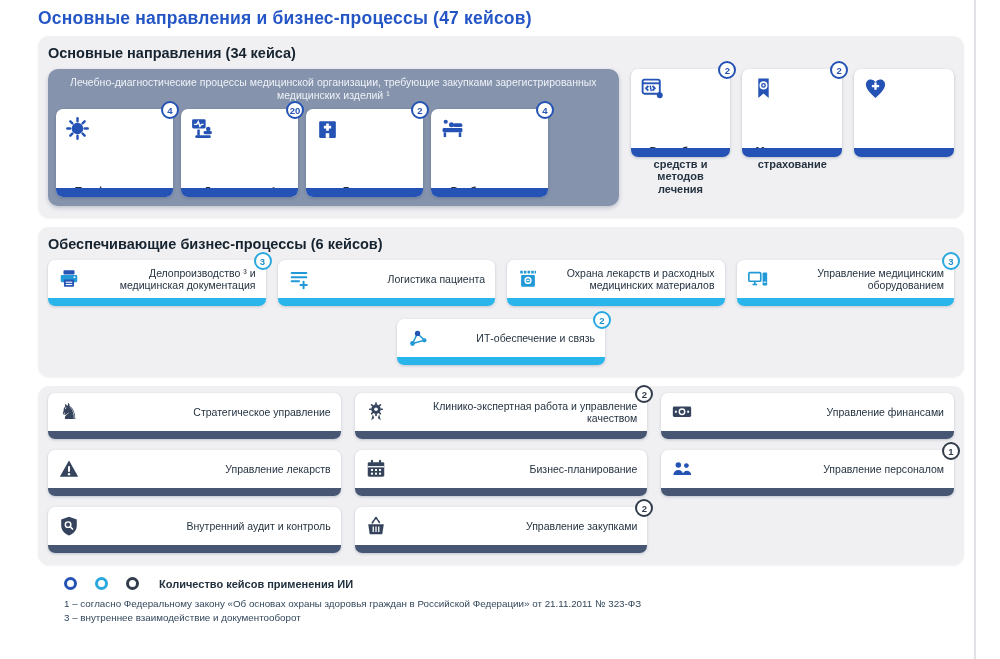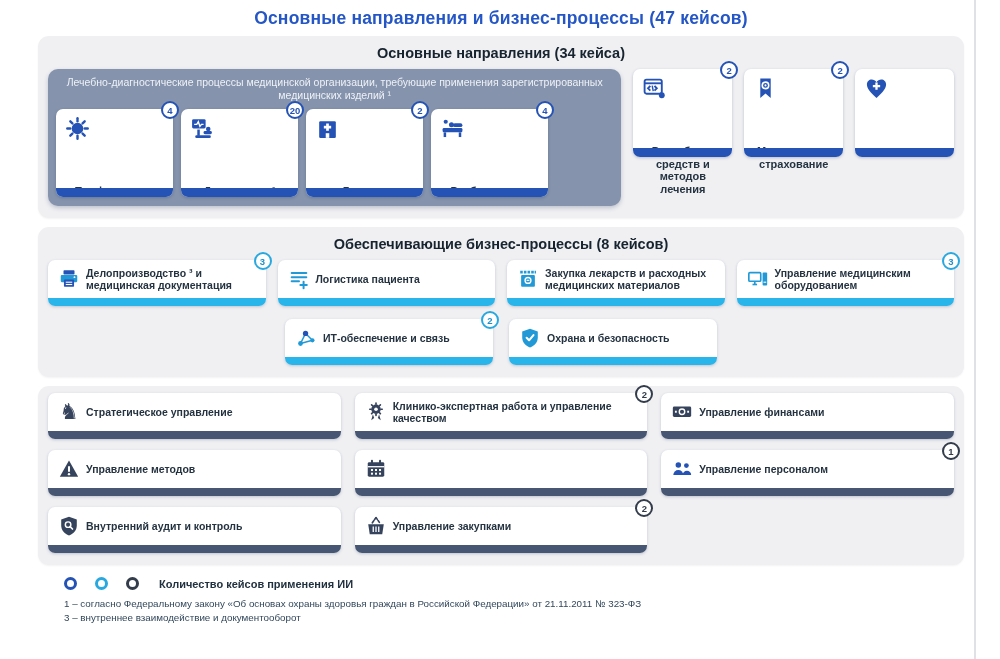--- a/index.html
+++ b/index.html
@@ -4,23 +4,23 @@
 <style>
   * { box-sizing: border-box; }
   html,body { margin:0; padding:0; }
   body {
     width:1000px; height:659px; position:relative; overflow:hidden;
     background:#ffffff; color:#22303c;
     font-family:"Liberation Sans","DejaVu Sans",sans-serif;
   }
   .edge-line { position:absolute; top:0; bottom:0; right:24px; width:2px; background:#c9cdd2; opacity:.6; }
   .page { padding:5px 36px 0 38px; position:relative; }
-  .title { text-align:center; color:#2456c6; font-size:17.5px; font-weight:bold; margin:3px 0 7px; letter-spacing:.2px; }
+  .title { color:#2456c6; font-size:17.5px; font-weight:bold; margin:3px 0 7px; letter-spacing:.2px; }
   .section { background:#f0f0f3; border-radius:11px; padding:7px 10px 12px; margin-bottom:9px; box-shadow:0 1px 2px rgba(0,0,0,.05); }
-  .section h2 { text-align:center; font-size:14.5px; margin:2px 0 8px; color:#17242f; font-weight:bold; }
+  .section h2 { font-size:14.5px; margin:2px 0 8px; color:#17242f; font-weight:bold; }
 
   
   .dir-row { display:flex; gap:12px; align-items:stretch; }
   .group { background:#8593ac; border-radius:10px; padding:7px 8px 9px; box-shadow:0 2px 4px rgba(40,60,90,.25); }
   .group-caption { color:#eef2f8; font-size:10.5px; line-height:1.25; text-align:center; margin:0 4px 7px; }
   .group-cards { display:flex; gap:8px; }
   .cardA { position:relative; width:117px; height:88px; background:#fff; border-radius:7px;
            box-shadow:0 1px 3px rgba(20,40,80,.25); display:flex; flex-direction:column; }
   .cardA .head { height:32px; padding:7px 0 0 9px; }
   .cardA .lbl { flex:1; display:flex; align-items:center; justify-content:center; text-align:center;
@@ -38,21 +38,21 @@
   .ic1 { color:#2553b5; } .ic2 { color:#2199d6; } .ic3 { color:#36435c; }
   .ic1 svg { width:25px; height:25px; } 
 
   
   .row4 { display:grid; grid-template-columns:repeat(4,1fr); gap:12px; margin-bottom:13px; }
   .rowC { display:flex; justify-content:center; gap:16px; }
   .rowC .cardB { width:208px; }
   .grid3 { display:grid; grid-template-columns:repeat(3,1fr); gap:11px 14px; }
   .cardB { position:relative; background:#fff; border-radius:7px; height:46px;
            box-shadow:0 1px 3px rgba(20,40,80,.22); display:flex; align-items:center; gap:5px; padding:1px 10px 9px 9px; }
-  .cardB .lbl { flex:1; text-align:left; font-size:10.5px; font-weight:bold; color:#253341; line-height:1.15; }
+  .cardB .lbl { flex:1; text-align:right; font-size:10.5px; font-weight:normal; color:#253341; line-height:1.15; }
   .cardB .icw { flex:none; width:24px; display:flex; justify-content:center; }
   .cardB svg { width:22px; height:22px; }
   .glyph { font-family:"DejaVu Sans",sans-serif; font-size:22px; line-height:22px; color:#36435c; }
 
   
   .legend { display:flex; align-items:center; gap:18px; margin:12px 0 7px 26px; font-size:11px; color:#1b2a38; }
   .dot { width:13px; height:13px; border-radius:50%; background:#fff; flex:none; }
   .d1 { border:3px solid #2553b5; } .d2 { border:3px solid #29a8e0; } .d3 { border:3px solid #333c4a; }
   .legend .txt { margin-left:2px; font-weight:bold; color:#22313f; }
   .notes { margin-left:26px; font-size:9.8px; color:#32475b; line-height:1.4; }
@@ -62,21 +62,21 @@
 
 <div class="edge-line"></div>
 <div class="page">
 
   <div class="title">Основные направления и бизнес-процессы (47 кейсов)</div>
 
   <div class="section">
     <h2>Основные направления (34 кейса)</h2>
     <div class="dir-row">
       <div class="group">
-        <div class="group-caption">Лечебно-диагностические процессы медицинской организации, требующие применения зарегистрированных медицинских изделий ¹</div>
+        <div class="group-caption">Лечебно-диагностические процессы медицинской организации, требующие закупками зарегистрированных медицинских изделий ¹</div>
         <div class="group-cards">
 
           <div class="cardA">
             <span class="badge b-blue">4</span>
             <div class="head ic1">
               <svg viewBox="0 0 24 24" fill="currentColor">
                   <circle cx="12" cy="12" r="5.6"></circle>
                   <g stroke="currentColor" stroke-width="2.3" stroke-linecap="round">
                     <line x1="12" y1="2.2" x2="12" y2="5"></line>
                     <line x1="12" y1="19" x2="12" y2="21.8"></line>
@@ -178,21 +178,21 @@
               <rect x="10.9" y="6.2" width="2.2" height="7" fill="#fff"></rect>
               <rect x="8.5" y="8.6" width="7" height="2.2" fill="#fff"></rect>
             </svg>
         </div>
         <div class="bar s1bar"></div>
       </div>
     </div>
   </div>
 
   <div class="section">
-    <h2>Обеспечивающие бизнес-процессы (8 кейсов)</h2>
+    <h2>Обеспечивающие бизнес-процессы (6 кейсов)</h2>
     <div class="row4">
 
       <div class="cardB">
         <span class="badge b-cyan">3</span>
         <div class="icw ic2">
           <svg viewBox="0 0 24 24" fill="currentColor">
               <rect x="6" y="2.5" width="12" height="4.5" rx="0.8" fill="#2553b5"></rect>
               <rect x="3" y="7.5" width="18" height="8" rx="1.2"></rect>
               <circle cx="18" cy="10" r="1" fill="#fff"></circle>
               <rect x="6.5" y="12.5" width="11" height="8" rx="0.8" fill="#2553b5"></rect>
@@ -226,21 +226,21 @@
                 <rect x="7.5" y="3" width="2.8" height="3"></rect>
                 <rect x="11.5" y="3" width="2.8" height="3"></rect>
                 <rect x="15.5" y="3" width="2.8" height="3"></rect>
                 <rect x="19.2" y="3" width="1.5" height="3"></rect>
               </g>
               <rect x="4.5" y="7.5" width="15" height="13" rx="1.2"></rect>
               <circle cx="12" cy="13.5" r="3.2" fill="none" stroke="#fff" stroke-width="1.5"></circle>
               <line x1="10.5" y1="13.5" x2="13.5" y2="13.5" stroke="#fff" stroke-width="1.4"></line>
             </svg>
         </div>
-        <div class="lbl">Закупка лекарств и расходных медицинских материалов</div>
+        <div class="lbl">Охрана лекарств и расходных медицинских материалов</div>
         <div class="bar s2bar"></div>
       </div>
 
       <div class="cardB">
         <span class="badge b-cyan">3</span>
         <div class="icw ic2">
           <svg viewBox="0 0 24 24" fill="none" stroke="currentColor" stroke-width="1.8">
               <rect x="2" y="5" width="13" height="9.5" rx="1.2"></rect>
               <line x1="6" y1="18" x2="11" y2="18"></line>
               <line x1="8.5" y1="14.5" x2="8.5" y2="18"></line>
@@ -265,30 +265,20 @@
               <circle cx="6" cy="18" r="2.6"></circle>
               <circle cx="11.5" cy="7" r="2.9" fill="#2553b5"></circle>
               <circle cx="19" cy="14.5" r="2.3"></circle>
             </svg>
         </div>
         <div class="lbl">ИТ-обеспечение и связь</div>
         <div class="bar s2bar"></div>
       </div>
 
 
-      <div class="cardB">
-        <div class="icw ic2">
-          <svg viewBox="0 0 24 24" fill="currentColor">
-              <path d="M12,2 L20.5,5 V11.2 C20.5,16.6 17.2,20.3 12,22.3 C6.8,20.3 3.5,16.6 3.5,11.2 V5 z"></path>
-              <polyline points="8.3,11.8 11,14.5 15.8,8.8" fill="none" stroke="#fff" stroke-width="2.2" stroke-linecap="round" stroke-linejoin="round"></polyline>
-            </svg>
-        </div>
-        <div class="lbl">Охрана и безопасность</div>
-        <div class="bar s2bar"></div>
-      </div>
     </div>
   </div>
 
   <div class="section">
     <div class="grid3">
 
       <div class="cardB">
         <div class="icw">
             <span class="glyph">♞</span>
           </div>
@@ -335,41 +325,42 @@
 
 
       <div class="cardB">
         <div class="icw ic3">
           <svg viewBox="0 0 24 24" fill="currentColor">
               <polygon points="12,2.8 22,20.5 2,20.5"></polygon>
               <rect x="10.9" y="9" width="2.2" height="6" fill="#fff"></rect>
               <circle cx="12" cy="17.6" r="1.3" fill="#fff"></circle>
             </svg>
         </div>
-        <div class="lbl">Управление методов</div>
+        <div class="lbl">Управление лекарств</div>
         <div class="bar s3bar"></div>
       </div>
 
       <div class="cardB">
         <div class="icw ic3">
           <svg viewBox="0 0 24 24" fill="currentColor">
               <rect x="3" y="4.5" width="18" height="16" rx="1.6"></rect>
               <rect x="6.5" y="2" width="2.2" height="4.5" rx="1"></rect>
               <rect x="15.3" y="2" width="2.2" height="4.5" rx="1"></rect>
               <line x1="3" y1="9.5" x2="21" y2="9.5" stroke="#fff" stroke-width="1.4"></line>
               <g fill="#fff">
                 <rect x="6.5" y="12" width="2.2" height="2.2"></rect>
                 <rect x="10.9" y="12" width="2.2" height="2.2"></rect>
                 <rect x="15.3" y="12" width="2.2" height="2.2"></rect>
                 <rect x="6.5" y="16" width="2.2" height="2.2"></rect>
                 <rect x="10.9" y="16" width="2.2" height="2.2"></rect>
                 <rect x="15.3" y="16" width="2.2" height="2.2"></rect>
               </g>
             </svg>
         </div>
+        <div class="lbl">Бизнес-планирование</div>
         <div class="bar s3bar"></div>
       </div>
 
       <div class="cardB">
         <span class="badge b-dark">1</span>
         <div class="icw">
           <svg viewBox="0 0 24 24" fill="#2553b5">
               <circle cx="8" cy="7.5" r="3"></circle>
               <path d="M2.5,18.5 a5.5,5.5 0 0 1 11,0 z"></path>
               <circle cx="16.8" cy="8.3" r="2.6"></circle>

